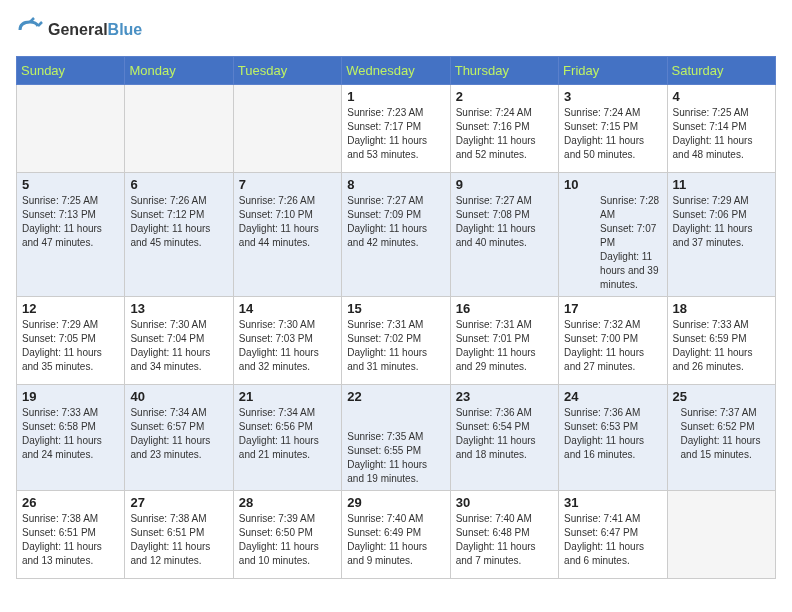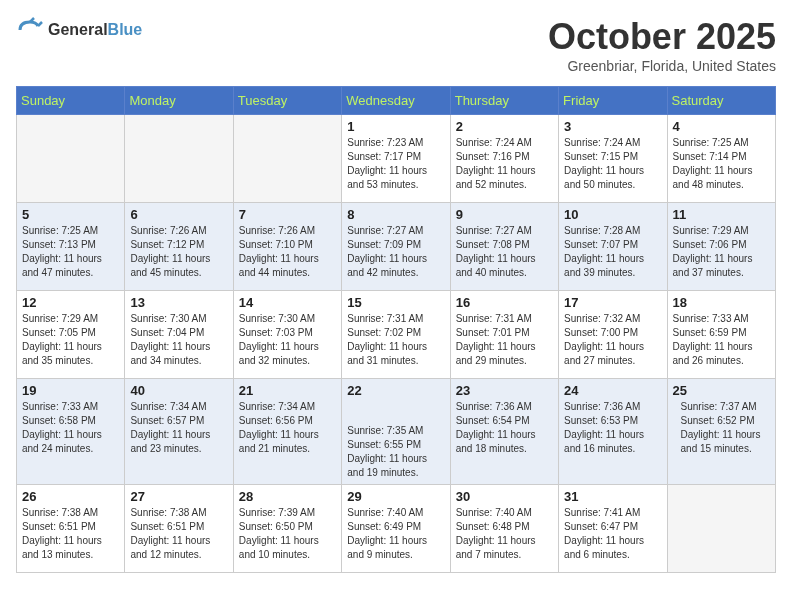--- a/index.html
+++ b/index.html
@@ -92,24 +92,20 @@
       <path d="M4 14 Q4 6 14 6 Q20 6 22 10" stroke="#4a90c4" stroke-width="3" fill="none"></path>
       <path d="M22 10 L26 6" stroke="#4a90c4" stroke-width="2.5" fill="none"></path>
       <path d="M14 6 L18 2" stroke="#4a90c4" stroke-width="2.5" fill="none"></path>
     </svg>
     <div>
       <div style="font-size:16px; font-weight:bold; color:#1a3a5c; line-height:1.2;">
         <span style="color:#333;">General</span><span style="color:#4a90c4;">Blue</span>
       </div>
     </div>
   </div>
-  <div class="title-block">
-    <div class="month-title">October 2025</div>
-    <div class="location">Greenbriar, Florida, United States</div>
-  </div>
 </div>
 
 <table class="calendar">
   <thead>
     <tr>
     <th>Sunday</th>
         <th>Monday</th>
         <th>Tuesday</th>
         <th>Wednesday</th>
         <th>Thursday</th>
@@ -173,21 +169,21 @@
 Daylight: 11 hours and 42 minutes.</div>
         </td>
         <td>
           <span class="day-num">9</span>
           <div class="day-info" style="white-space: pre-line;">Sunrise: 7:27 AM
 Sunset: 7:08 PM
 Daylight: 11 hours and 40 minutes.</div>
         </td>
         <td>
           <span class="day-num">10</span>
-          <div class="day-info" style="white-space: pre-line;">Sunrise: 7:28 AM
+          <div class="day-info" style="white-space: pre-line; margin-left: 36px;">Sunrise: 7:28 AM
 Sunset: 7:07 PM
 Daylight: 11 hours and 39 minutes.</div>
         </td>
         <td>
           <span class="day-num">11</span>
           <div class="day-info" style="white-space: pre-line;">Sunrise: 7:29 AM
 Sunset: 7:06 PM
 Daylight: 11 hours and 37 minutes.</div>
         </td>
       </tr>

